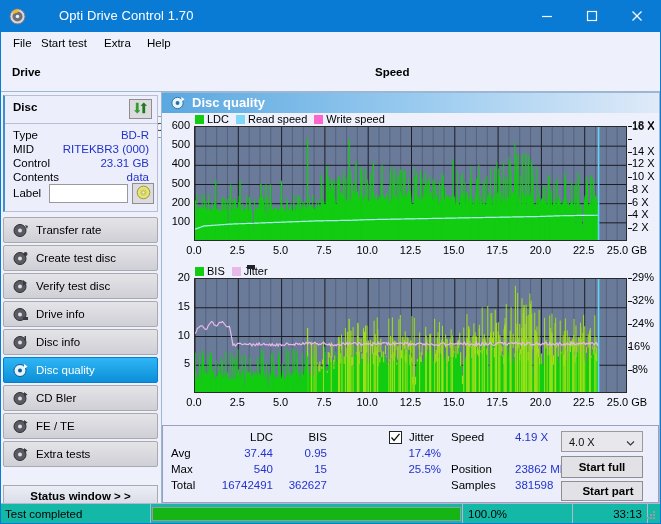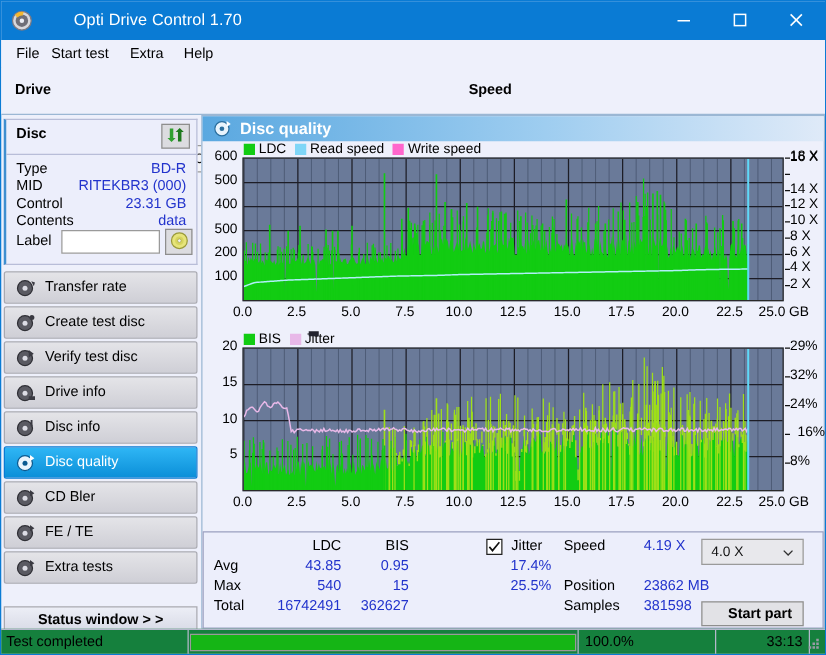--- a/index.html
+++ b/index.html
@@ -160,21 +160,21 @@
     font-weight:bold; font-size:11.5px; color:#000;
   }
   #stat-speed-combo{ left:398px; top:5px; width:82px; height:21px; background:#e8e8ec; }
   #stat-speed-combo .cv{ margin-left:7px; }
   #start-full-btn{ left:398px; top:30px; width:82px; height:22px; }
   #start-part-btn{ left:398px; top:55px; width:82px; height:20px;padding-left:12px; }
 
   
   .statusbar{
     position:absolute; left:0; bottom:0; width:659px; height:20px;
-    background:#15803d; border-top:1px solid #b4b8cc;
+    background:#14b8a6; border-top:1px solid #b4b8cc;
   }
   .sb-cell{ position:absolute; top:0; height:19px; border-right:1px solid #b4b8cc;
             display:flex; align-items:center; font-size:11.5px; color:#000; }
   .progress-outer{
     position:absolute; left:151px; top:3px; width:309px; height:14px;
     background:#f3f3f7; border:1px solid #9a9a9a;
   }
   .progress-fill{ height:100%; background:#15b515; }
   .grip{ position:absolute; right:3px; bottom:2px; width:12px; height:12px; }
 </style>
@@ -1227,21 +1227,21 @@
           <span class="ytick" style="top:63.5px; width:28px; left:0;">10</span>
           <span class="ytick" style="top:92.3px; width:28px; left:0;">5</span>
         </div>
       <div id="yr1" style="position: absolute; left: 466px; top: 0px; width: 40px; height: 100%;">
           <span class="ytickR" style="top:6.0px; left:4px;">29%</span>
           <span style="position:absolute;left:0;top:13.0px;width:4px;height:1px;background:#111;"></span>
           <span class="ytickR" style="top:29.0px; left:4px;">32%</span>
           <span style="position:absolute;left:0;top:36.0px;width:4px;height:1px;background:#111;"></span>
           <span class="ytickR" style="top:52.0px; left:4px;">24%</span>
           <span style="position:absolute;left:0;top:59.0px;width:4px;height:1px;background:#111;"></span>
-          <span class="ytickR" style="top:75.0px; left:10px;">16%</span>
+          <span class="ytickR" style="top:75.0px; left:0;">16%</span>
           <span style="position:absolute;left:0;top:82.0px;width:4px;height:1px;background:#111;"></span>
           <span class="ytickR" style="top:98.0px; left:4px;">8%</span>
           <span style="position:absolute;left:0;top:105.0px;width:4px;height:1px;background:#111;"></span>
         </div>
       <div id="xl1">
           <span class="xtick" style="left:6.0px; top:131px; width:52px;">0.0</span>
           <span class="xtick" style="left:49.3px; top:131px; width:52px;">2.5</span>
           <span class="xtick" style="left:92.6px; top:131px; width:52px;">5.0</span>
           <span class="xtick" style="left:135.9px; top:131px; width:52px;">7.5</span>
           <span class="xtick" style="left:179.2px; top:131px; width:52px;">10.0</span>
@@ -1264,21 +1264,21 @@
       <svg width="11" height="11" viewBox="0 0 11 11">
         <polyline points="1.5,5.5 4,8.5 9.5,1.8" fill="none" stroke="#111" stroke-width="1.3"></polyline>
       </svg>
     </div>
     <span class="st" style="left:246px; top:5px;">Jitter</span>
 
     <span class="st" style="left:8px; top:21px;">Avg</span>
     <span class="st" style="left:8px; top:37px;">Max</span>
     <span class="st" style="left:8px; top:53px;">Total</span>
 
-    <span class="stv r-num" style="left:50px; top:21px; width:60px;">43.85</span>
+    <span class="stv r-num" style="left:50px; top:21px; width:60px;">37.44</span>
     <span class="stv r-num" style="left:50px; top:37px; width:60px;">540</span>
     <span class="stv r-num" style="left:36px; top:53px; width:74px;">16742491</span>
 
     <span class="stv r-num" style="left:116px; top:21px; width:48px;">0.95</span>
     <span class="stv r-num" style="left:116px; top:37px; width:48px;">15</span>
     <span class="stv r-num" style="left:110px; top:53px; width:54px;">362627</span>
 
     <span class="stv r-num" style="left:212px; top:21px; width:66px;">17.4%</span>
     <span class="stv r-num" style="left:212px; top:37px; width:66px;">25.5%</span>
 
@@ -1289,20 +1289,23 @@
     <span class="st" style="left:288px; top:53px;">Samples</span>
     <span class="stv" style="left:352px; top:53px;">381598</span>
 
     <div class="combo" id="stat-speed-combo">
       <span class="cv">4.0 X</span>
       <span class="carat">
         <svg width="9" height="9" viewBox="0 0 9 9">
             <polyline points="1,3 4.5,6.5 8,3" fill="none" stroke="#333" stroke-width="1.1"></polyline>
           </svg>
       </span>
+    </div>
+    <div class="sbtn" id="start-full-btn">
+      <span>Start full</span>
     </div>
     <div class="sbtn" id="start-part-btn">
       <span>Start part</span>
     </div>
   </div>
 
   <div class="statusbar">
     <div class="sb-cell" style="left:0; width:150px; padding-left:4px;">
       <span>Test completed</span>
     </div>

